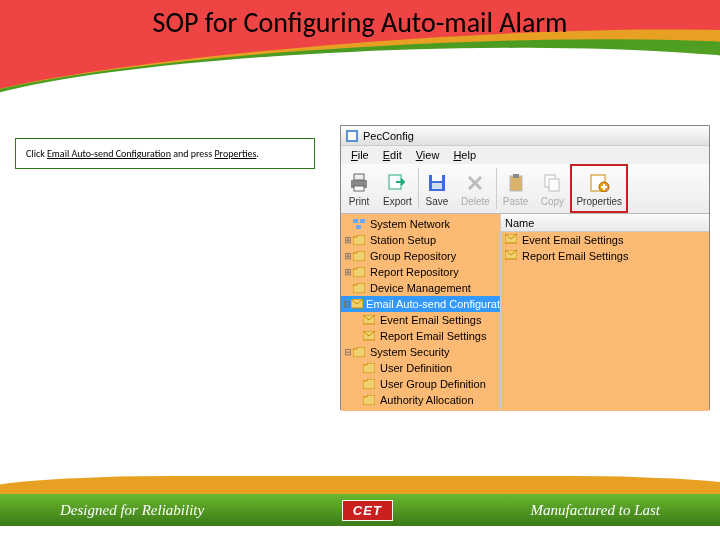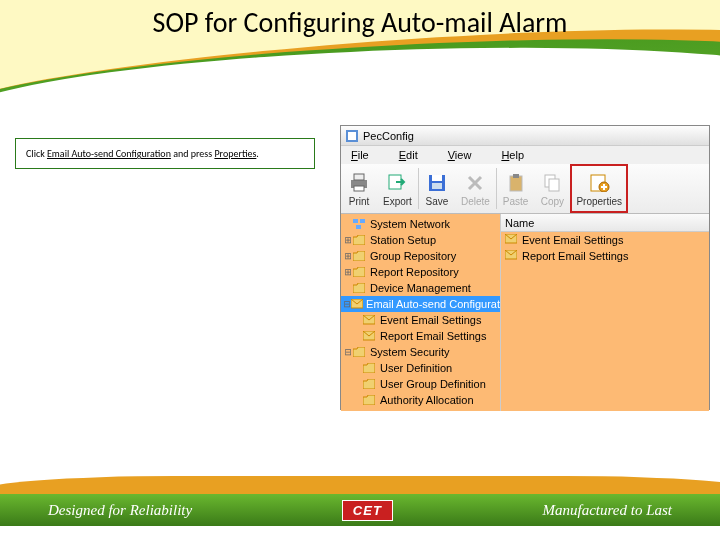--- a/index.html
+++ b/index.html
@@ -1,32 +1,32 @@
 <!DOCTYPE html>
 <html><head>
 <meta charset="utf-8">
 <style>
   * { box-sizing: border-box; margin: 0; padding: 0; }
   body { width: 720px; height: 540px; font-family: Calibri, Arial, sans-serif; background: #fff; position: relative; overflow: hidden; }
 
   
-  .top-band { position: relative; height: 120px; background: #fef9c3; overflow: hidden; padding-left: 24px; }
+  .top-band { position: relative; height: 120px; background: #ef4444; overflow: hidden; padding-left: 24px; }
   .swoosh1 { position: absolute; top: 40px; left: -50px; width: 900px; height: 200px; background: #e8a022; border-radius: 50% / 20%; transform: rotate(-4deg); }
   .swoosh2 { position: absolute; top: 45px; left: -50px; width: 900px; height: 200px; background: linear-gradient(to bottom, #4a9b1f, #7bc043); border-radius: 50% / 22%; transform: rotate(-3deg); }
   .swoosh3 { position: absolute; top: 50px; left: -50px; width: 900px; height: 300px; background: #fff; border-radius: 50% / 18%; transform: rotate(-2deg); }
   .title { position: absolute; top: 5px; left: 0; width: 720px; text-align: center; font-size: 28px; color: #000; z-index: 10; }
 
   
   .instruction { position: absolute; top: 138px; left: 15px; width: 300px; border: 1px solid #2a7a1a; background: #fff; padding: 8px 10px; font-size: 10px; line-height: 1.3; z-index: 5; }
 
   
   .app-window { position: absolute; top: 125px; left: 340px; width: 370px; height: 285px; background: #f4f4f4; border: 1px solid #888; font-size: 11px; font-family: "Segoe UI", Tahoma, sans-serif; z-index: 5; }
   .titlebar { height: 20px; background: linear-gradient(to bottom, #fdfdfd, #e0e0e0); display: flex; align-items: center; padding: 0 4px; border-bottom: 1px solid #ccc; }
   .titlebar-icon { width: 14px; height: 14px; margin-right: 4px; display: inline-flex; align-items: center; justify-content: center; }
-  .menubar { height: 18px; display: flex; align-items: center; padding: 0 4px; background: #f0f0f0; gap: 18px; }
+  .menubar { height: 18px; display: flex; align-items: center; padding: 0 4px; background: #f0f0f0; gap: 2px; }
   .menubar span { padding: 0 6px; }
   .menubar span u { text-decoration: underline; }
   .toolbar { height: 50px; display: flex; background: linear-gradient(#fcfcfc,#ececec); border-bottom: 1px solid #bbb; overflow: hidden; }
   .tb-sep { width: 1px; background: #ccc; margin: 4px 0; }
   .tb-btn { display: flex; flex-direction: column; align-items: center; justify-content: center; padding: 2px 6px; font-size: 10px; color: #333; }
   .tb-btn.disabled { color: #aaa; }
   .tb-btn .ico { width: 24px; height: 24px; margin-bottom: 2px; display: flex; align-items: center; justify-content: center; }
   .tb-btn.highlight { border: 2px solid #c92020; padding: 0 4px; }
 
   .panes { display: flex; height: 197px; background: #fdba74; }
@@ -39,21 +39,21 @@
   .tree-item.selected { background: #3399ff; color: #fff; }
 
   .list-pane { flex: 1; }
   .list-header { height: 18px; background: linear-gradient(#fafafa,#e8e8e8); border-bottom: 1px solid #ccc; padding: 0 4px; display: flex; align-items: center; }
   .list-item { display: flex; align-items: center; height: 16px; padding: 0 4px; }
   .list-item .li-ico { width: 14px; height: 12px; margin-right: 3px; display: inline-flex; }
 
   
   .footer { position: absolute; bottom: 0; left: 0; width: 720px; height: 72px; background: #fff; }
   .footer-swoosh1 { position: absolute; bottom: 34px; left: -20px; width: 780px; height: 30px; background: #e8a022; border-radius: 50% / 100%; }
-  .footer-bar { position: absolute; bottom: 14px; left: 0; width: 720px; height: 32px; background: linear-gradient(#6ab82f,#3a7a18); display: flex; align-items: center; justify-content: space-between; padding: 0 48px; }
+  .footer-bar { position: absolute; bottom: 14px; left: 0; width: 720px; height: 32px; background: linear-gradient(#6ab82f,#3a7a18); display: flex; align-items: center; justify-content: space-between; padding: 0 60px; }
   .footer-bar .footer-text { color: #fff; font-style: italic; font-family: Georgia, serif; font-size: 15px; }
   .logo { background: #c92020; color: #fff; padding: 2px 10px; font-weight: bold; font-family: Arial; border: 1px solid #fff; font-size: 13px; letter-spacing: 1px; font-style: italic; }
 </style>
 </head>
 <body>
 
 <div class="top-band">
   <div class="swoosh1"></div>
   <div class="swoosh2"></div>
   <div class="swoosh3"></div>

